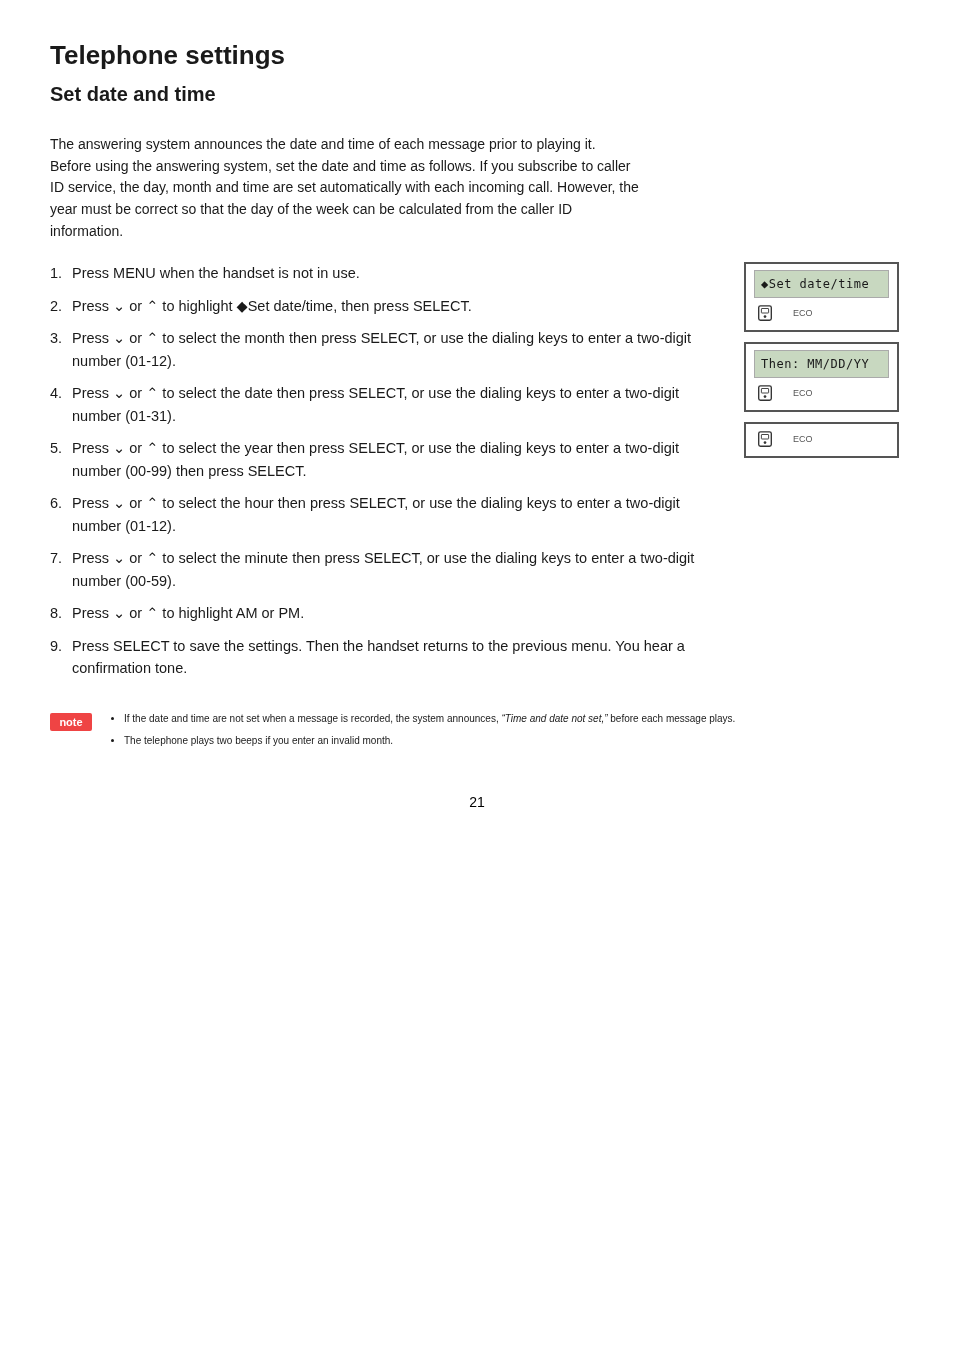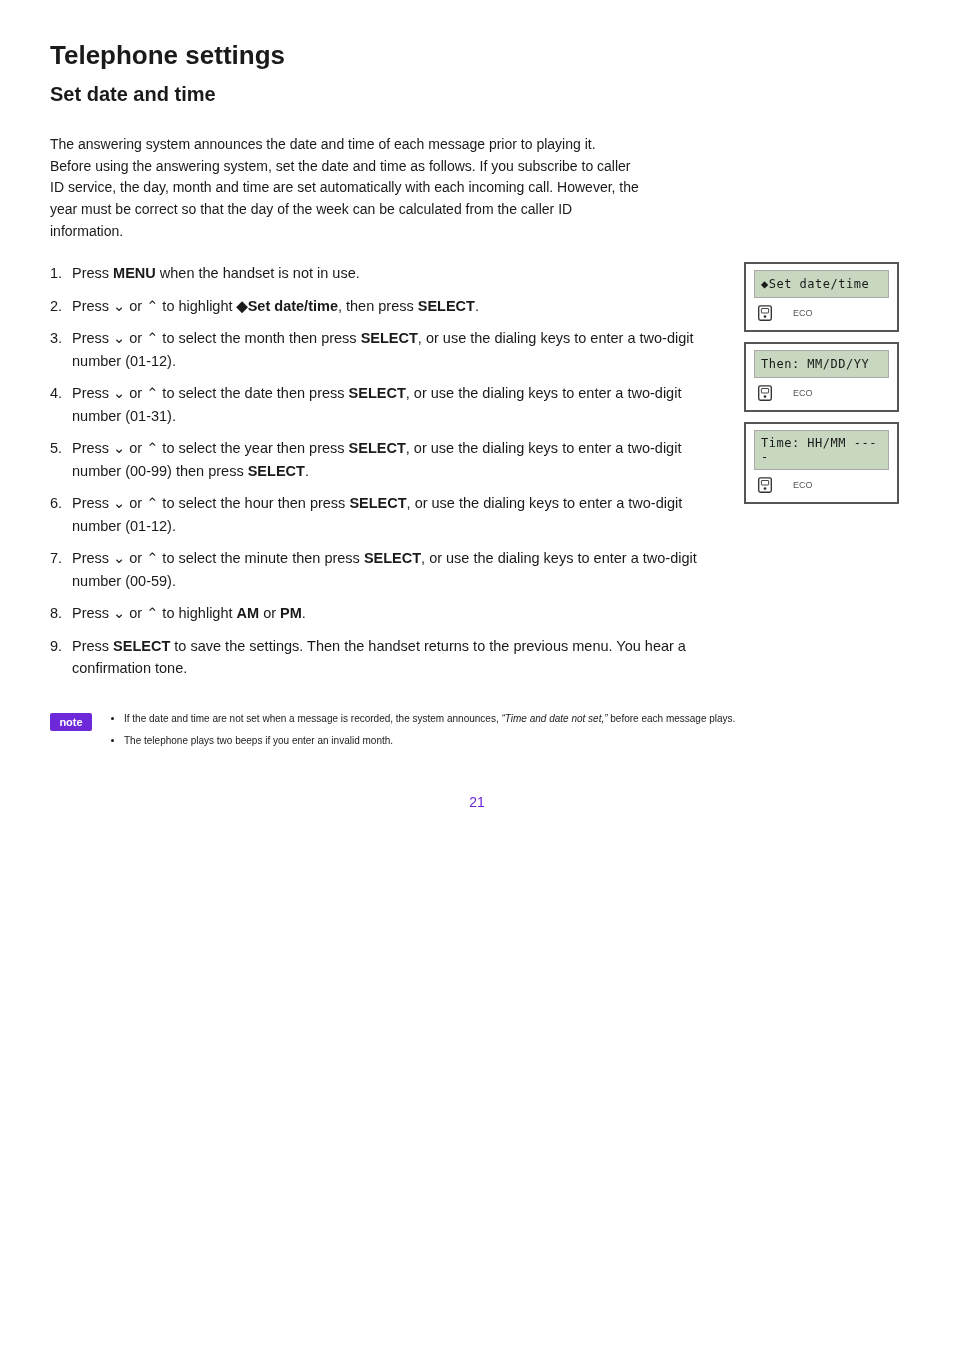--- a/index.html
+++ b/index.html
@@ -57,21 +57,21 @@
     .step-num {
       min-width: 22px;
       font-weight: normal;
     }
 
     .step-text {
       flex: 1;
     }
 
     .step-text b {
-      font-weight: bold;
+      font-weight: normal;
       margin-top: 28px;
     }
 
     
     .screens-col {
       width: 160px;
       flex-shrink: 0;
       display: flex;
       flex-direction: column;
       gap: 10px;
@@ -118,21 +118,21 @@
 
     
     .note-section {
       margin-top: 22px;
       display: flex;
       align-items: flex-start;
       gap: 14px;
     }
 
     .note-badge {
-      background: #6d28d9;
+      background: #ef4444;
       color: #fff;
       font-size: 11px;
       font-weight: bold;
       padding: 3px 6px;
       border-radius: 2px;
       white-space: nowrap;
       margin-top: 2px;
       min-width: 42px;
       text-align: center;
     }
@@ -152,21 +152,21 @@
     }
 
     .note-content em {
       font-style: italic;
     }
 
     .page-number {
       text-align: center;
       margin-top: 40px;
       font-size: 14px;
-      color: #6d28d9;
+      color: #000000;
     }
   </style>
 </head>
 <body>
 
 <h1 class="main-title">Telephone settings</h1>
 <h2 class="sub-title">Set date and time</h2>
 
 <p class="intro-text">The answering system announces the date and time of each message prior to playing it. Before using the answering system, set the date and time as follows. If you subscribe to caller ID service, the day, month and time are set automatically with each incoming call. However, the year must be correct so that the day of the week can be calculated from the caller ID information.</p>
 
@@ -235,21 +235,20 @@
         <svg viewBox="0 0 20 20" xmlns="http://www.w3.org/2000/svg">
           <rect x="3" y="2" width="14" height="16" rx="2" ry="2" fill="none" stroke="#333" stroke-width="1.5"></rect>
           <rect x="6" y="5" width="8" height="5" rx="0.5" fill="none" stroke="#333" stroke-width="1"></rect>
           <circle cx="10" cy="14" r="1.5" fill="#333"></circle>
         </svg>
         <span style="font-size:9px;color:#555;">ECO</span>
       </span>
         </div>
       </div>
       <div class="screen-box">
-        <div class="screen-display">Time: HH/MM ----</div>
         <div class="screen-eco-row">
       <span class="eco-icon">
         <svg viewBox="0 0 20 20" xmlns="http://www.w3.org/2000/svg">
           <rect x="3" y="2" width="14" height="16" rx="2" ry="2" fill="none" stroke="#333" stroke-width="1.5"></rect>
           <rect x="6" y="5" width="8" height="5" rx="0.5" fill="none" stroke="#333" stroke-width="1"></rect>
           <circle cx="10" cy="14" r="1.5" fill="#333"></circle>
         </svg>
         <span style="font-size:9px;color:#555;">ECO</span>
       </span>
         </div>

